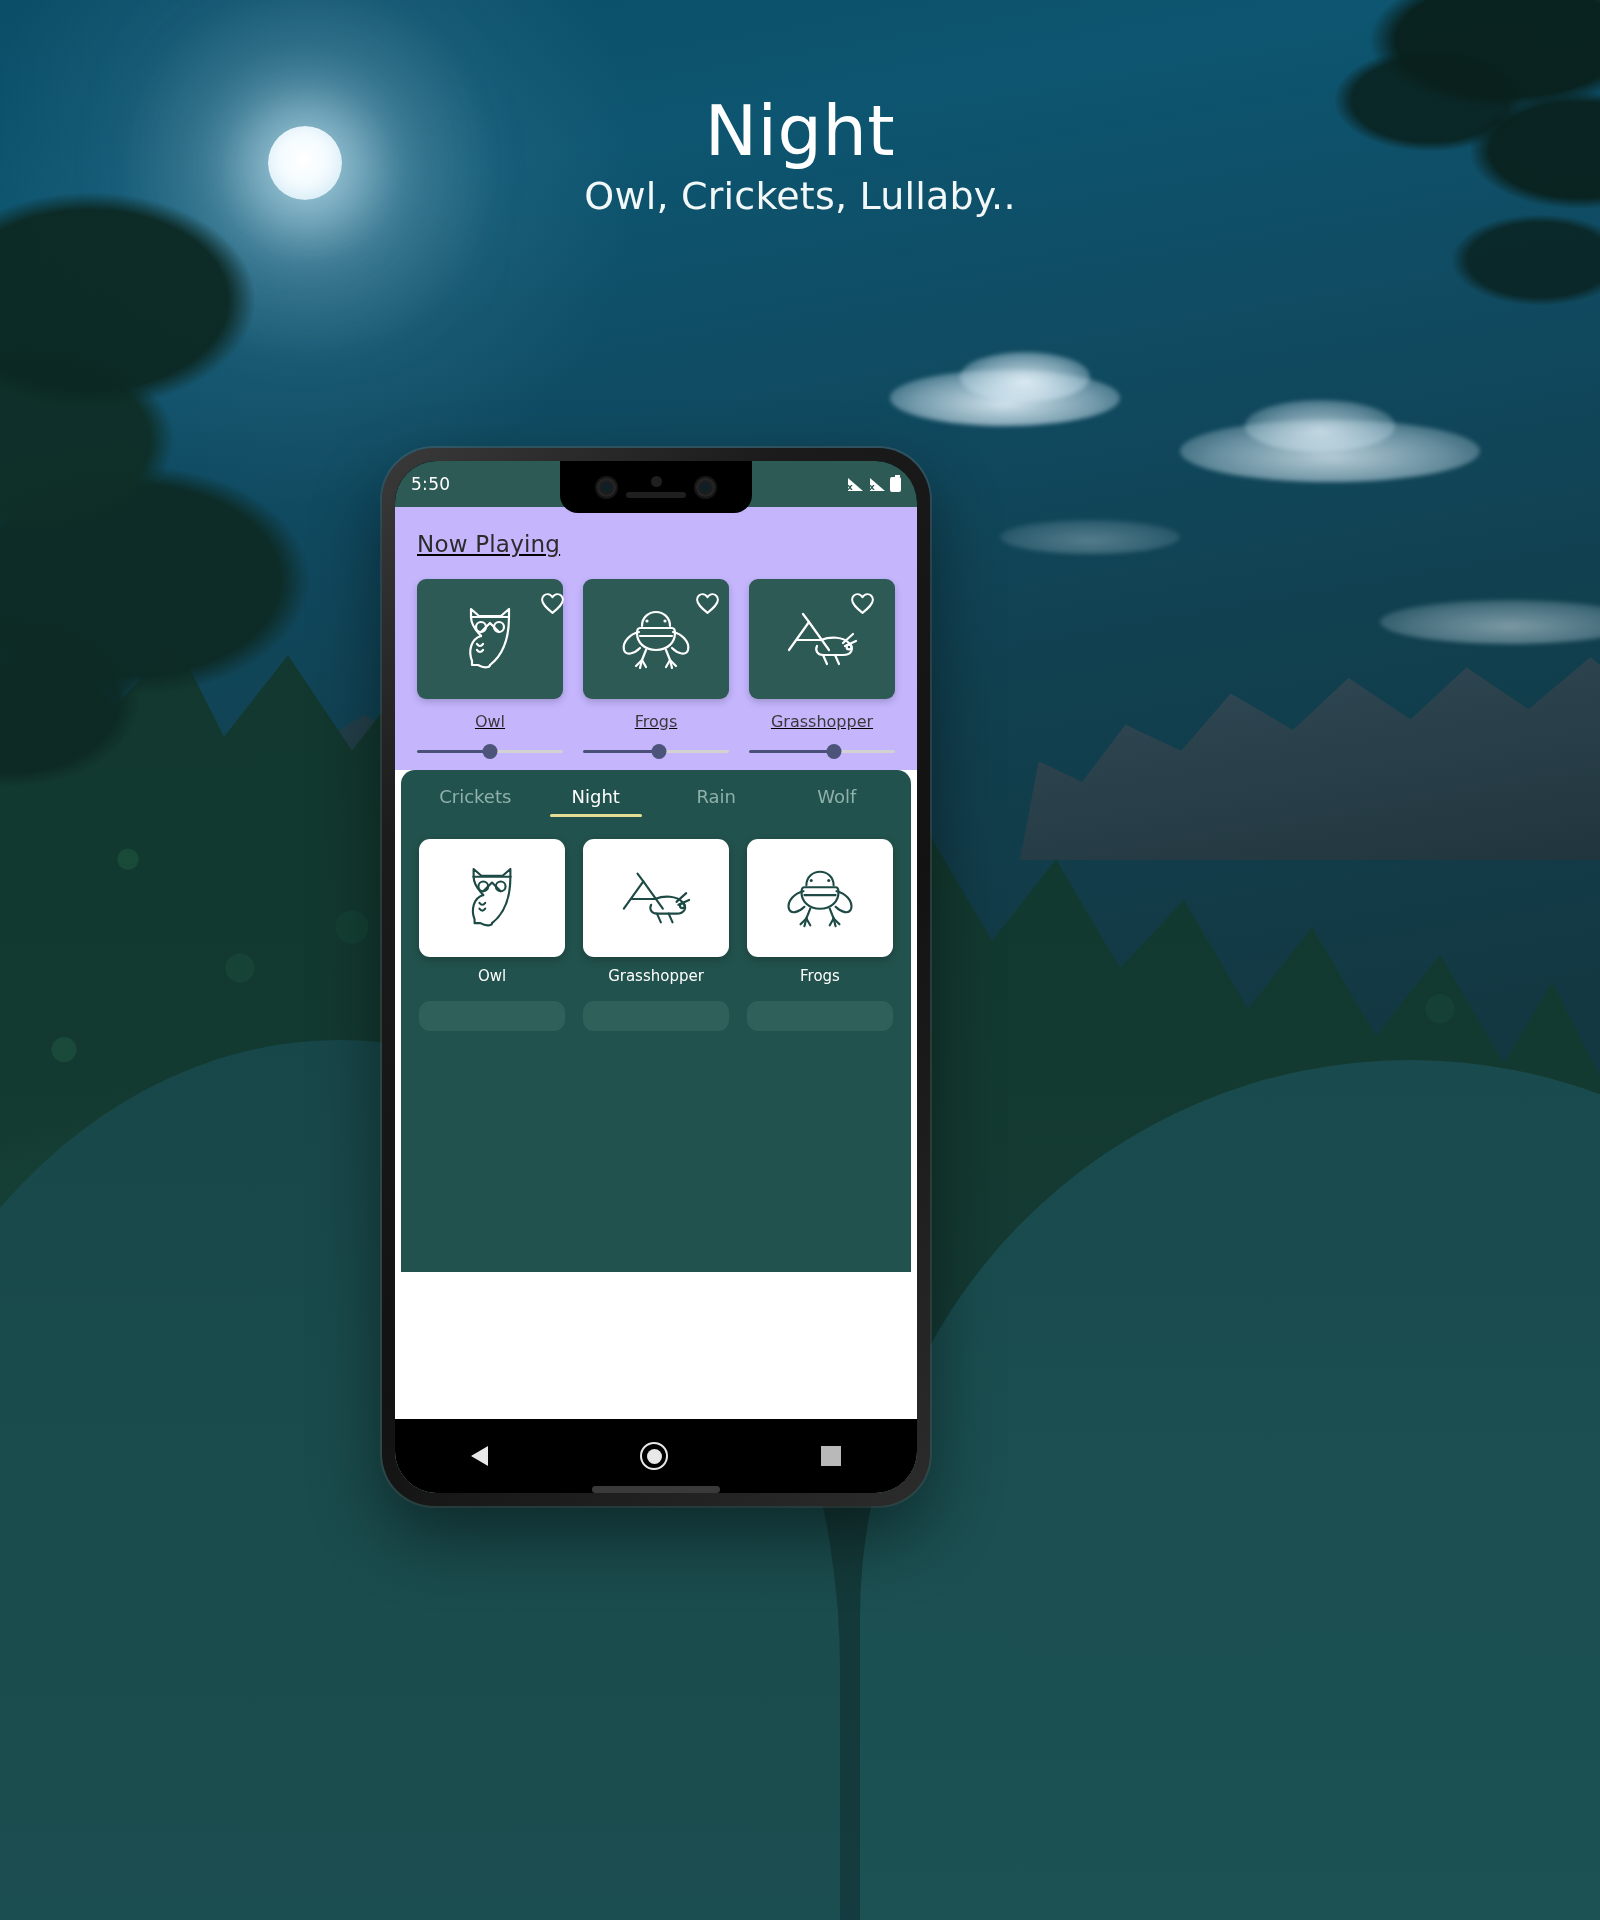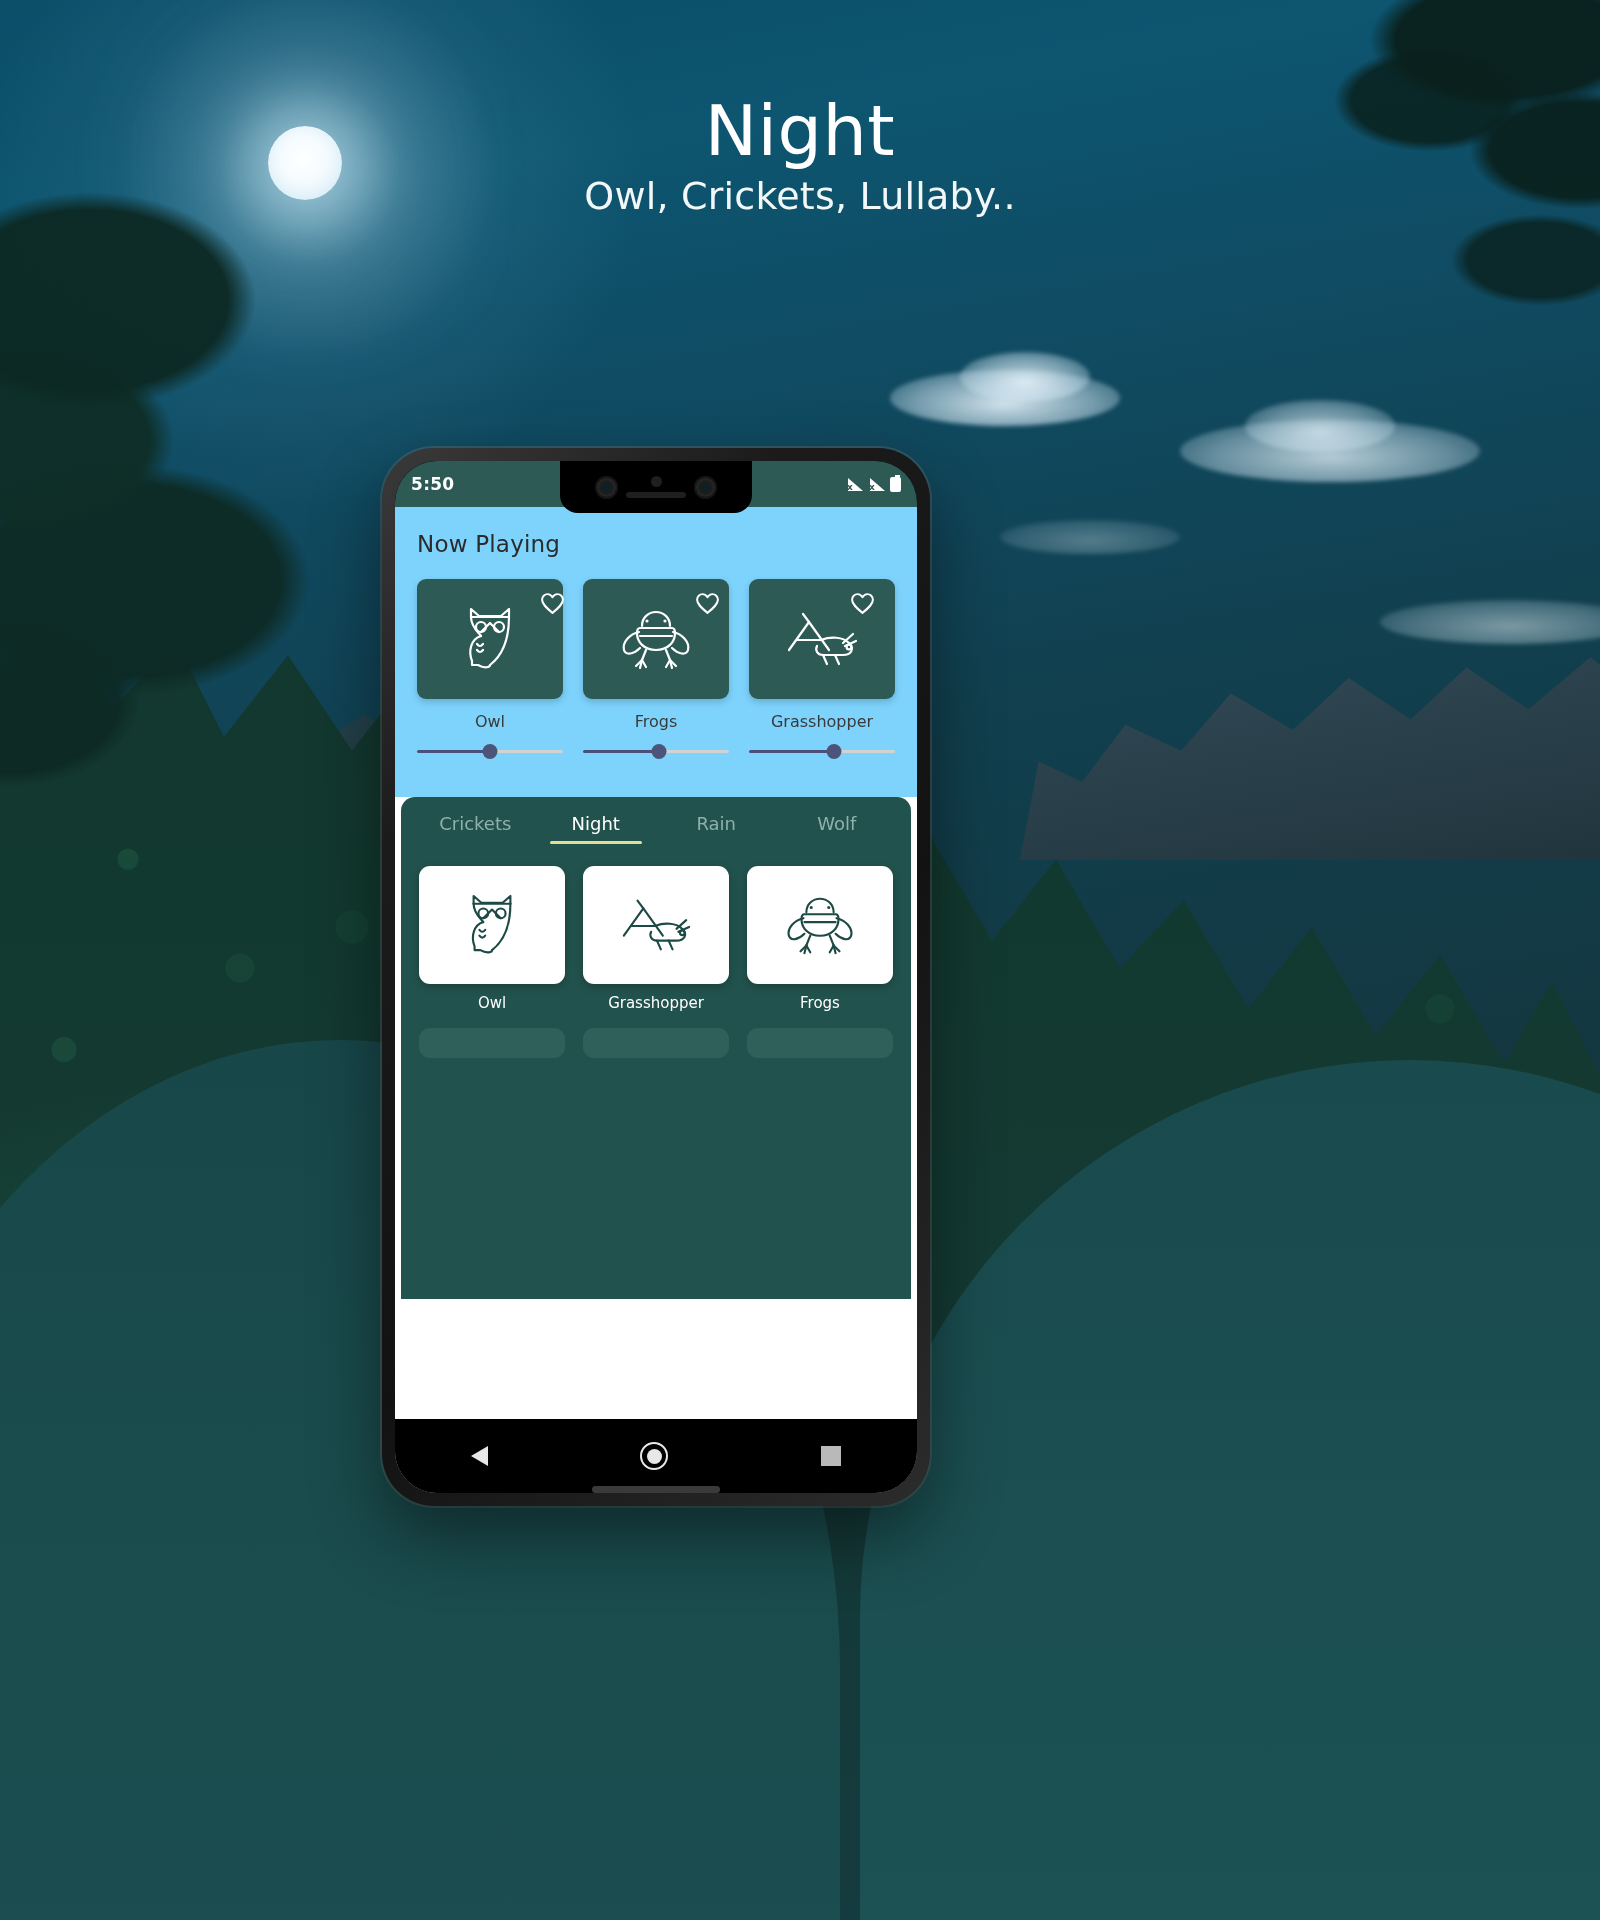--- a/index.html
+++ b/index.html
@@ -124,21 +124,21 @@
     position:relative; width:100%; height:100%; border-radius:42px; overflow:hidden;
     background:#000;
   }
   .screen { position:absolute; inset:0; background:#000; }
 
   
   .statusbar {
     position:relative; height:46px; background:#2d5a55; display:flex; align-items:center;
     padding:0 16px; color:#fff; font-size:17px; z-index:3;
   }
-  .statusbar .time { font-weight:700; letter-spacing:.3px; }
+  .statusbar .time { font-weight:400; letter-spacing:.3px; }
   .status-right { margin-left:auto; display:flex; align-items:center; gap:5px; }
   .sig { width:17px; height:14px; position:relative; }
   .sig:before {
     content:""; position:absolute; right:0; bottom:0; width:0; height:0;
     border-left:15px solid #ffffff; border-top:13px solid transparent;
   }
   .sig .x { position:absolute; left:1px; bottom:-1px; font-size:9px; color:#2d5a55; font-weight:700; z-index:2; }
   .batt { width:11px; height:15px; border:2px solid #fff; border-radius:2px; position:relative; background:#fff; }
   .batt:before { content:""; position:absolute; left:3px; top:-4px; width:5px; height:2px; background:#fff; }
 
@@ -150,21 +150,21 @@
   }
   .cam { width:19px; height:19px; border-radius:50%; background:radial-gradient(circle at 50% 50%, #0e2026 0 22%, #1c1c1c 45%, #2a2a2a 70%, #101010 100%); box-shadow:0 0 0 2px #161616;}
   .notch-mid { display:flex; flex-direction:column; align-items:center; gap:5px; }
   .dot { width:11px; height:11px; border-radius:50%; background:#1f1f1f; }
   .speaker { width:60px; height:6px; border-radius:3px; background:#1f1f1f; }
 
   
   .app { position:absolute; left:0; right:0; top:46px; bottom:0; background:#ffffff; overflow:hidden; }
 
   .now-playing {
-    background:#7dd3fc; padding:24px 22px 39px 22px;
+    background:#c4b5fd; padding:24px 22px 12px 22px;text-decoration:underline;
   }
   .np-title { font-size:23px; color:#2b2b2b; font-weight:400; margin-bottom:22px; letter-spacing:.2px; }
   .np-row { display:flex; gap:20px; }
   .np-item { flex:1; display:flex; flex-direction:column; align-items:center; }
   .np-card {
     position:relative; width:100%; height:120px; border-radius:9px; background:#2d5a55;
     box-shadow:0 3px 7px rgba(0,0,0,0.18);
     display:flex; align-items:center; justify-content:center;
   }
   .np-heart { position:absolute; top:7px; right:8px; width:24px; height:24px; }

